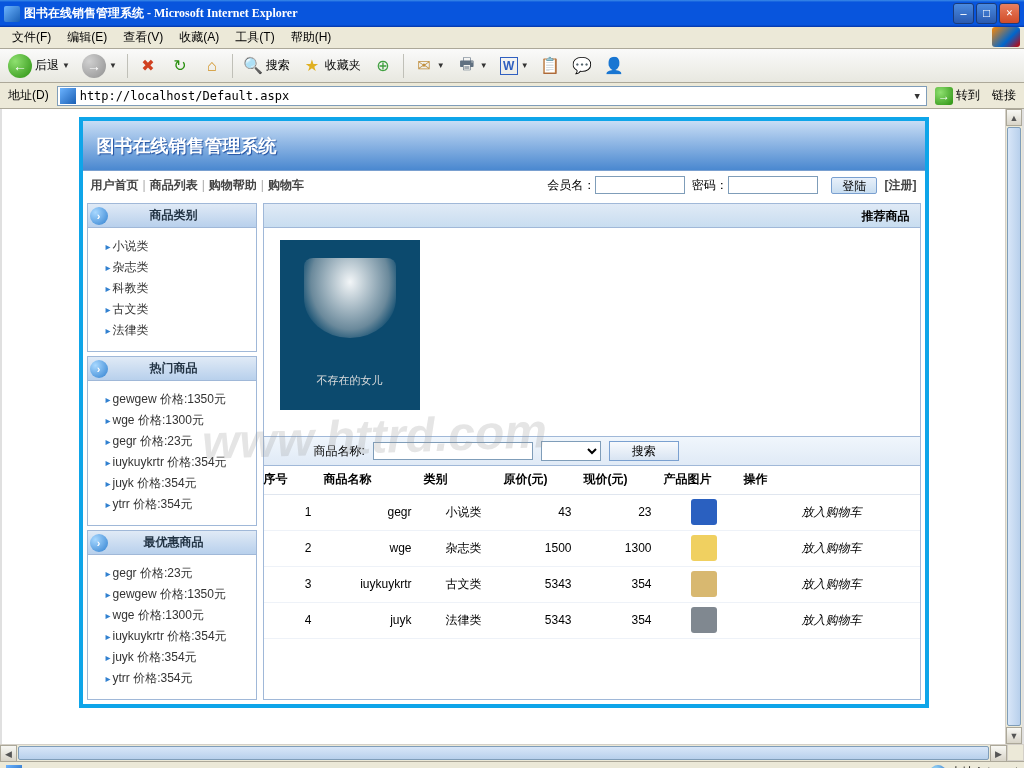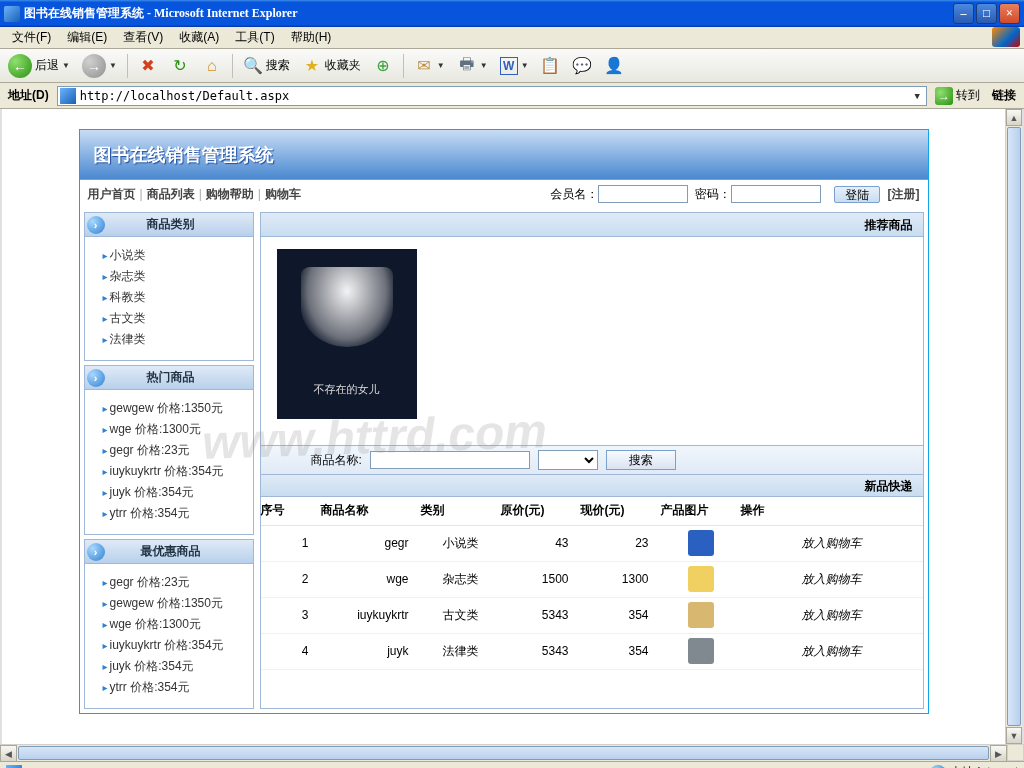--- a/index.html
+++ b/index.html
@@ -24,36 +24,36 @@
 .tbtn { height: 26px; display: flex; align-items: center; padding: 0 4px; border-radius: 3px; cursor: pointer; gap: 3px; }
 .tcirc { width: 24px; height: 24px; border-radius: 50%; display: flex; align-items: center; justify-content: center; color: #fff; font-weight: bold; font-size: 14px; }
 .tcirc.green { background: radial-gradient(circle at 30% 30%, #8fe070, #2a9010); }
 .tcirc.grey { background: radial-gradient(circle at 30% 30%, #d0d0d0, #909090); }
 .ticon { width: 20px; height: 20px; display: flex; align-items: center; justify-content: center; font-size: 16px; }
 .tsep { width: 1px; height: 24px; background: #c0c0b8; margin: 0 2px; }
 .dropdown-arrow { font-size: 8px; color: #333; }
 
 
 .addrbar { height: 26px; background: #ece9d8; border-bottom: 1px solid #aca899; display: flex; align-items: center; padding: 0 4px; gap: 4px; }
-.addrbar .lbl { padding: 0 4px; font-weight: bold; }
+.addrbar .lbl { padding: 0 4px; }
 .addrbar .addrinput { flex: 1; height: 20px; background: #fff; border: 1px solid #7f9db9; display: flex; align-items: center; padding: 0 2px; font-family: "SimSun", monospace; }
 .addrbar .addrinput .pgicon { width: 16px; height: 16px; margin-right: 4px; background: linear-gradient(135deg,#6bb3ff,#1a5fb4); }
 .addrbar .gobtn { height: 20px; display: flex; align-items: center; gap: 3px; padding: 0 4px; }
 .addrbar .gobtn .gicon { width: 18px; height: 18px; background: radial-gradient(circle at 30% 30%, #8fe070, #2a9010); border-radius: 3px; display:flex;align-items:center;justify-content:center;color:#fff;font-weight:bold; }
 
 
 .content-wrap { height: 635px; background: #fff; border-left: 2px solid #e0e0e0; border-right: 2px solid #e0e0e0; position: relative; overflow: hidden; display:flex; }
 .scrollbar-v { width: 17px; background: #ece9d8; border-left: 1px solid #d4d0c8; display:flex;flex-direction:column; }
 .scrollbtn { height: 17px; background: linear-gradient(to bottom,#f8f8f4,#d8d4c8); border: 1px solid #aca899; display:flex;align-items:center;justify-content:center;font-size:9px;color:#555; }
 .scrollthumb { flex:1; margin:1px; background: linear-gradient(to right,#d8e6f8,#b8d0ec); border:1px solid #7f9db9; border-radius:2px; }
 .scrollbar-h { height: 17px; background: #ece9d8; border-top: 1px solid #d4d0c8; display:flex; }
 .scrollbar-h .scrollthumb { background: linear-gradient(to bottom,#d8e6f8,#b8d0ec); }
 
 .page { flex:1; background:#fff; padding: 8px 0 0 0; overflow:hidden; }
-.app-frame { width: 850px; margin: 12px auto; background:#fff; border:1px solid #0ea5e9; }
+.app-frame { width: 850px; margin: 0 auto; background:#fff; border:4px solid #0ea5e9; }
 
 
 .app-header { height: 50px; background: linear-gradient(to bottom,#c8ddf5 0%,#4a88d0 100%); display:flex;align-items:center;padding:0 14px;border-bottom:1px solid #7aa0d0; }
 .app-header h1 { color:#fff; font-size: 18px; font-weight: bold; text-shadow: 1px 1px 1px #2050a0; }
 
 
 .navrow { height: 28px; background:#fff; border-bottom:0; display:flex;align-items:center;padding:0 4px; }
 .navrow a { color:#444; text-decoration:none; padding: 0 4px; cursor:pointer;font-weight:bold; }
 .navrow .sep { color:#aaa; }
 .navrow .spacer { flex:1; }
@@ -69,21 +69,21 @@
 .panel-hd { height: 24px; background: linear-gradient(to bottom,#e0eaf6,#b8d0ec); display:flex;align-items:center;padding:0 2px;border-bottom:1px solid #a0b8d8; }
 .panel-hd .pcirc { width:18px;height:18px;border-radius:50%;background: radial-gradient(circle at 30% 30%,#a8d8ff,#3080d0);display:flex;align-items:center;justify-content:center;color:#fff;font-size:11px;font-weight:bold;margin-right:6px; }
 .panel-hd .ptitle { font-weight:bold; color:#234; flex:1; text-align:center; margin-right:20px; }
 .panel-bd { padding: 8px 6px 10px 18px; }
 .panel-bd li { list-style:none; line-height: 20px; color:#333; cursor:pointer; }
 .panel-bd li::before { content:"▸"; color:#3080d0; margin-right:2px; font-size:10px; }
 
 
 .rc-hd { height:24px; background: linear-gradient(to bottom,#e0eaf6,#c8ddf0); border-bottom:1px solid #a0b8d8; text-align:right; padding: 4px 10px 0 0; font-weight:bold; }
 .feature-row { display:flex; padding: 12px 16px 26px 16px; gap: 20px; }
-.feature-img { width: 140px; height: 170px; background:#0f172a; position:relative; }
+.feature-img { width: 140px; height: 170px; background:#0c4a6e; position:relative; }
 .feature-img .dress { position:absolute; top:18px; left:24px; width:92px; height:80px; background: radial-gradient(ellipse at 50% 30%, rgba(255,255,255,0.95) 0%, rgba(200,200,200,0.5) 60%, transparent 80%); border-radius: 10% 10% 50% 50%; }
 .feature-img .txt { position:absolute; bottom:22px; left:0; right:0; text-align:center; color:#ddd; font-size:11px; }
 .feature-info { flex:1; line-height: 32px; color:#333; }
 .feature-info .row span:first-child { min-width:70px; display:inline-block; }
 
 .searchrow { height: 30px; border-top:1px solid #a0b8d8; border-bottom:1px solid #a0b8d8; background: linear-gradient(to bottom,#f0f6fc,#e0eaf6); display:flex; align-items:center; gap:8px; padding: 0 0 0 50px; }
 .searchrow input[type=text] { width: 160px; height: 18px; border:1px solid #7f9db9; }
 .searchrow select { width: 60px; height: 20px; border:1px solid #7f9db9; background:#fff; }
 .searchrow button { width: 70px; height: 20px; border:1px solid #7aa0d0; background: linear-gradient(to bottom,#f8fafd,#d8e4f2); cursor:pointer; font-size:12px; }
 
@@ -281,21 +281,20 @@
             </div>
           </div>
 
           <div class="searchrow">
             <span>商品名称:</span>
             <input type="text" style="">
             <select></select>
             <button>搜索</button>
           </div>
 
-          <div class="newhd">新品快递</div>
 
           <table class="grid">
             <thead>
               <tr>
                 <th style="width:60px">序号</th>
                 <th style="width:100px">商品名称</th>
                 <th style="width:80px">类别</th>
                 <th style="width:80px">原价(元)</th>
                 <th style="width:80px">现价(元)</th>
                 <th style="width:80px">产品图片</th>

